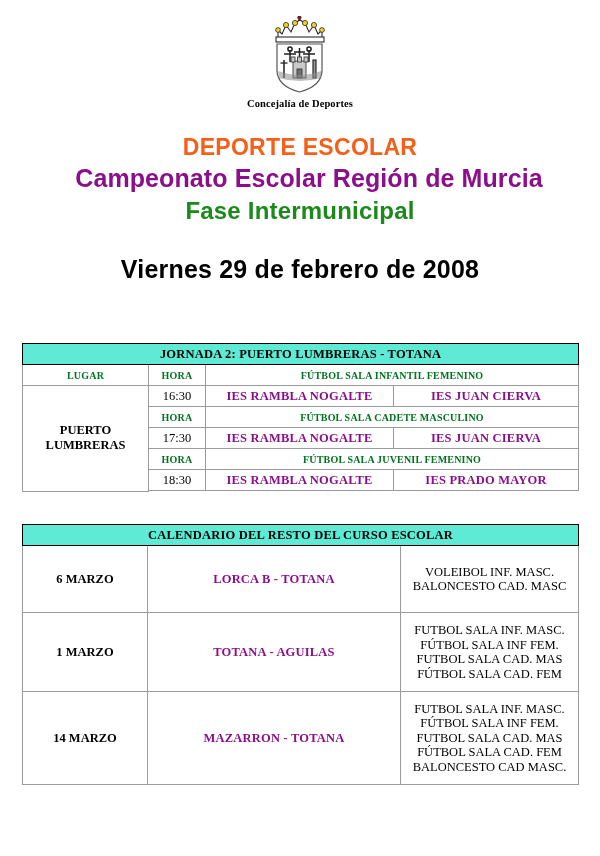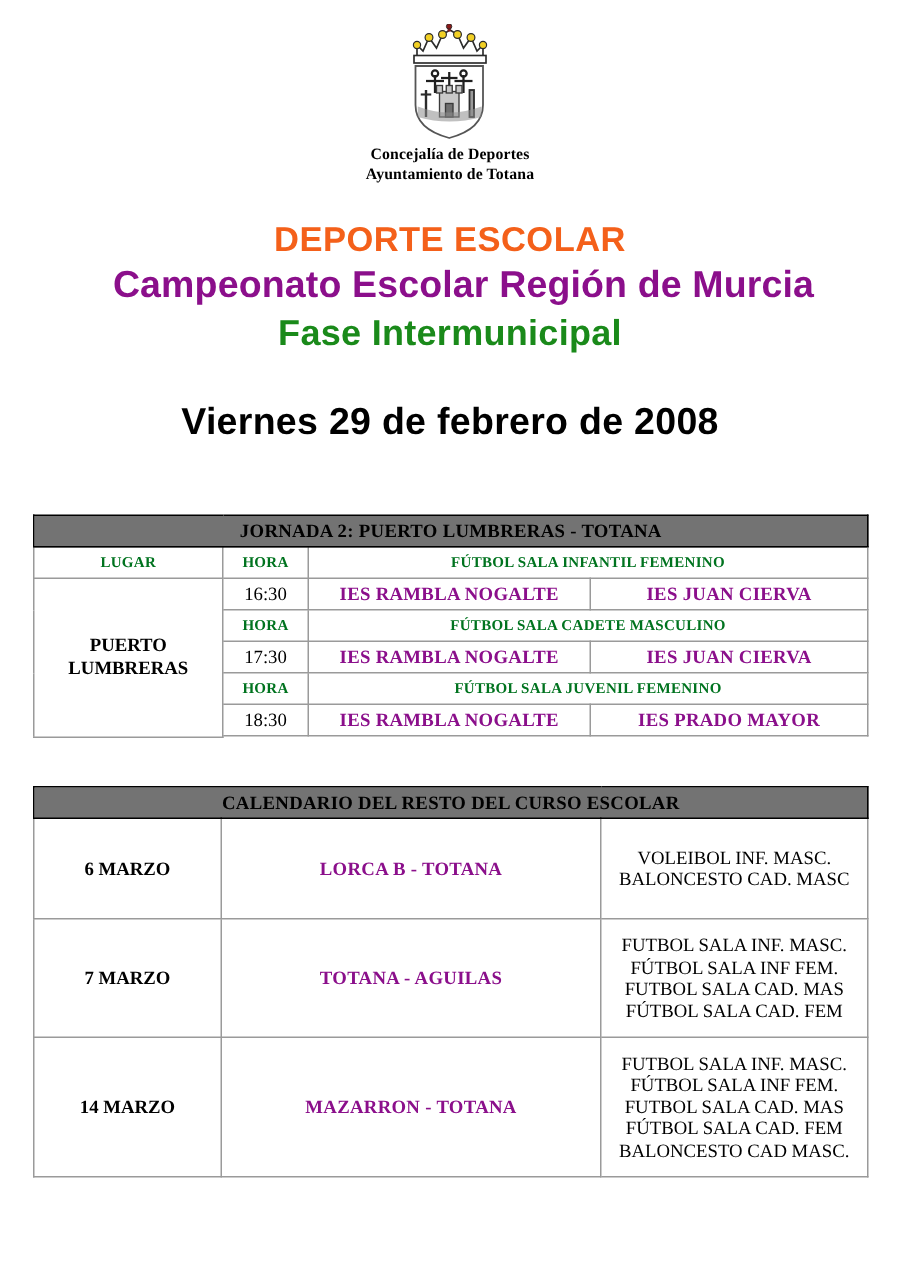--- a/index.html
+++ b/index.html
@@ -78,21 +78,21 @@
     table-layout: fixed;
     font-family: "Liberation Serif", "DejaVu Serif", serif;
   }
   .tbl td {
     border: 1px solid #9a9a9a;
     padding: 0;
     vertical-align: middle;
     text-align: center;
   }
   .band {
-    background: #737373;
+    background: #5eead4;
     font-weight: bold;
     font-size: 12.5px;
     letter-spacing: 0.2px;
     height: 20px;
     border: 1px solid #000000 !important;
   }
   .green {
     color: #00731F;
     font-weight: bold;
     font-size: 10px;
@@ -187,21 +187,20 @@
     <g stroke="#2b2b2b" stroke-width="1.2" fill="#9a9a9a">
       <path d="M20 44 L20 62" stroke-width="1.6"></path>
       <path d="M16.5 47 L23.5 47" stroke-width="1.4"></path>
       <rect x="49" y="44" width="3" height="18"></rect>
     </g>
 
     <path d="M14.5 62 Q35.5 68 57 62 L57 55 Q35.5 63 14.5 55 Z" fill="#8d8d8d" opacity="0.55"></path>
   </svg>
   <div class="crest-caption">
     <div>Concejalía de Deportes</div>
-    <div>Ayuntamiento de Totana</div>
   </div>
 </div>
 
 <div class="titles">
   <div class="title-1">DEPORTE ESCOLAR</div>
   <div class="title-2">Campeonato Escolar Región de Murcia</div>
   <div class="title-3">Fase Intermunicipal</div>
 </div>
 <div class="date-line">Viernes 29 de febrero de 2008</div>
 
@@ -264,21 +263,21 @@
     <tr>
       <td class="band" colspan="3">CALENDARIO DEL RESTO DEL CURSO ESCOLAR</td>
     </tr>
     <tr class="row-tall">
       <td class="plainbold">6 MARZO</td>
       <td class="purple">LORCA B - TOTANA</td>
       <td class="sport-cell">VOLEIBOL INF. MASC.
 BALONCESTO CAD. MASC</td>
     </tr>
     <tr class="row-taller">
-      <td class="plainbold">7 MARZO</td>
+      <td class="plainbold">1 MARZO</td>
       <td class="purple">TOTANA - AGUILAS</td>
       <td class="sport-cell">FUTBOL SALA INF. MASC.
 FÚTBOL  SALA INF FEM.
 FUTBOL SALA CAD. MAS
 FÚTBOL SALA CAD. FEM</td>
     </tr>
     <tr class="row-tallest">
       <td class="plainbold">14 MARZO</td>
       <td class="purple">MAZARRON - TOTANA</td>
       <td class="sport-cell">FUTBOL SALA INF. MASC.

